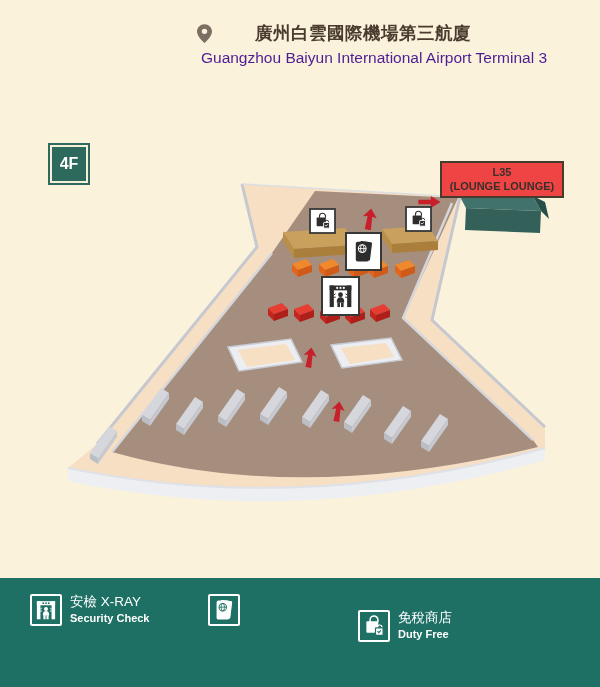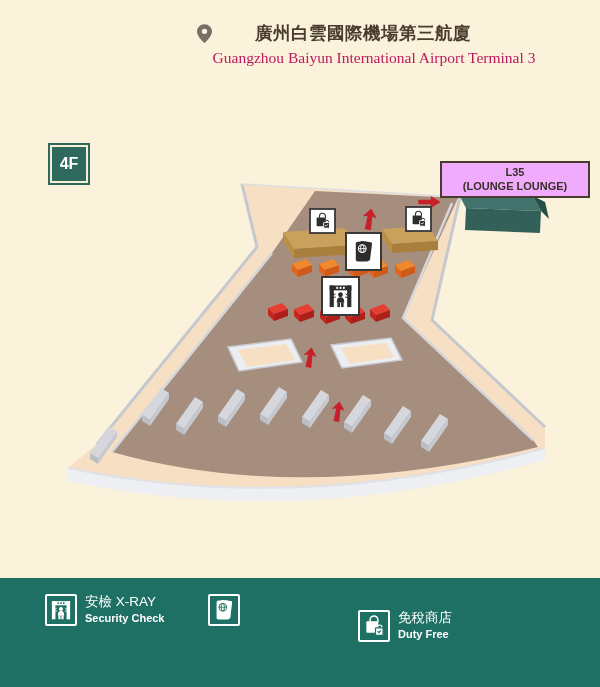--- a/index.html
+++ b/index.html
@@ -9,38 +9,38 @@
     font-family:"Liberation Sans","DejaVu Sans",sans-serif;
   }
   
   .hdr-line1{
     position:absolute;left:334px;top:21px;transform:translateX(-50%);
     display:flex;align-items:center;gap:7px;white-space:nowrap;
   }
   .hdr-zh{font-size:17.5px;font-weight:700;color:#4a3b2f;letter-spacing:.5px;margin-left:36px;}
   .hdr-line2{
     position:absolute;left:374px;top:49px;transform:translateX(-50%);
-    font-size:15.5px;color:#be185d;white-space:nowrap;font-family:Liberation Serif, serif;
+    font-size:15.5px;color:#4c1d95;white-space:nowrap;
   }
   
   .badge-outer{
     position:absolute;left:48px;top:103px;width:34px;height:34px;
     border:2px solid #2d695c;background:#f8efd8;padding:2px;box-sizing:content-box;
     display:flex;align-items:center;justify-content:center;margin-top:40px;
   }
   .badge-inner{
     width:100%;height:100%;background:#2d695c;color:#fff;
     font-size:16px;font-weight:700;display:flex;align-items:center;justify-content:center;
   }
   
   .lounge-label{
     position:absolute;left:440px;top:161px;width:114px;z-index:5;
-    background:#f0abfc;border:2px solid #453c2e;color:#38302a;
+    background:#ef4444;border:2px solid #453c2e;color:#38302a;
     font-size:11px;font-weight:700;text-align:center;line-height:1.3;
-    padding:2px 16px;
+    padding:2px 3px;
   }
   
   .map-svg{position:absolute;left:0;top:0;z-index:2;}
   .tile-glyph{--ink:#2d2d2d;--bg:#ffffff;}
   
   .footer{
     position:absolute;left:0;top:578px;width:600px;height:109px;
     background:#1e7064;z-index:4;
   }
   .legend-item{position:absolute;top:594px;display:flex;align-items:flex-start;gap:8px;z-index:5;color:#fff;}
@@ -214,21 +214,21 @@
     <use href="#sym-passport" x="350" y="237" width="27" height="29"></use>
   </g>
   <g class="tile-glyph">
     <rect x="322" y="277" width="37" height="38" fill="#fff" stroke="#383838" stroke-width="2"></rect>
     <use href="#sym-gate" x="325" y="280" width="31" height="32"></use>
   </g>
 </svg>
 
 <div class="footer"></div>
 
-<div class="legend-item" style="left:45px;">
+<div class="legend-item" style="left:30px;">
   <div class="legend-box">
     <svg width="26" height="26" viewBox="0 0 28 28">
         <use href="#sym-gate"></use>
       </svg>
   </div>
   <div>
     <div class="legend-zh">安檢 X-RAY</div>
     <div class="legend-en">Security Check</div>
   </div>
 </div>

